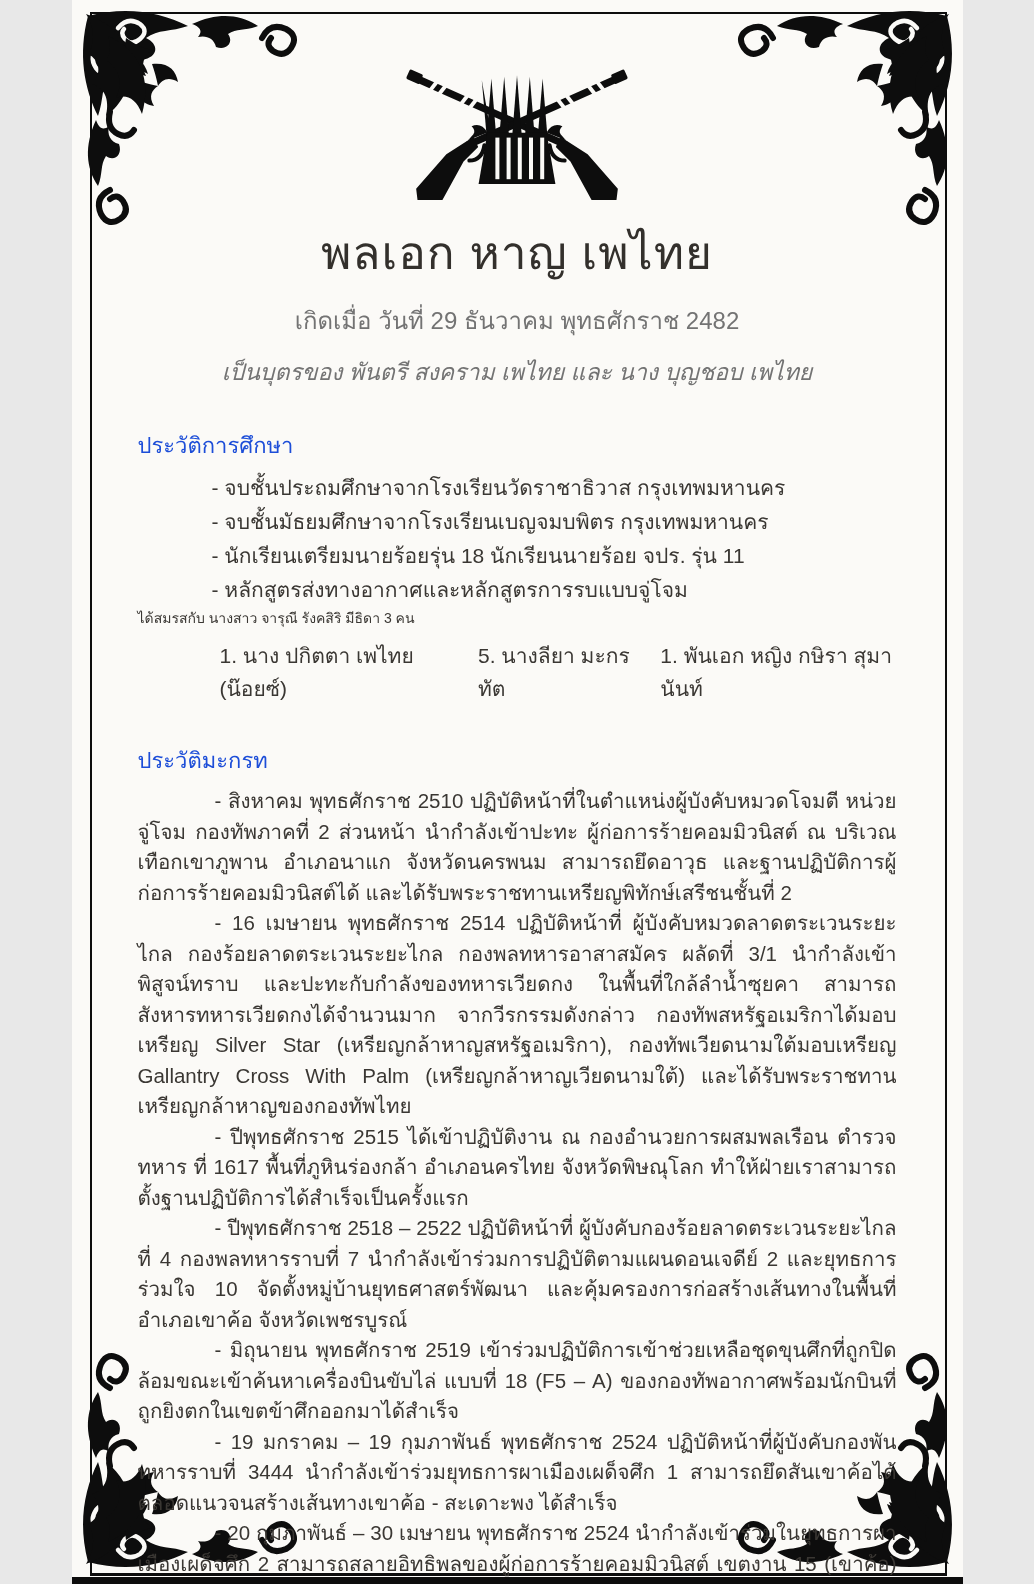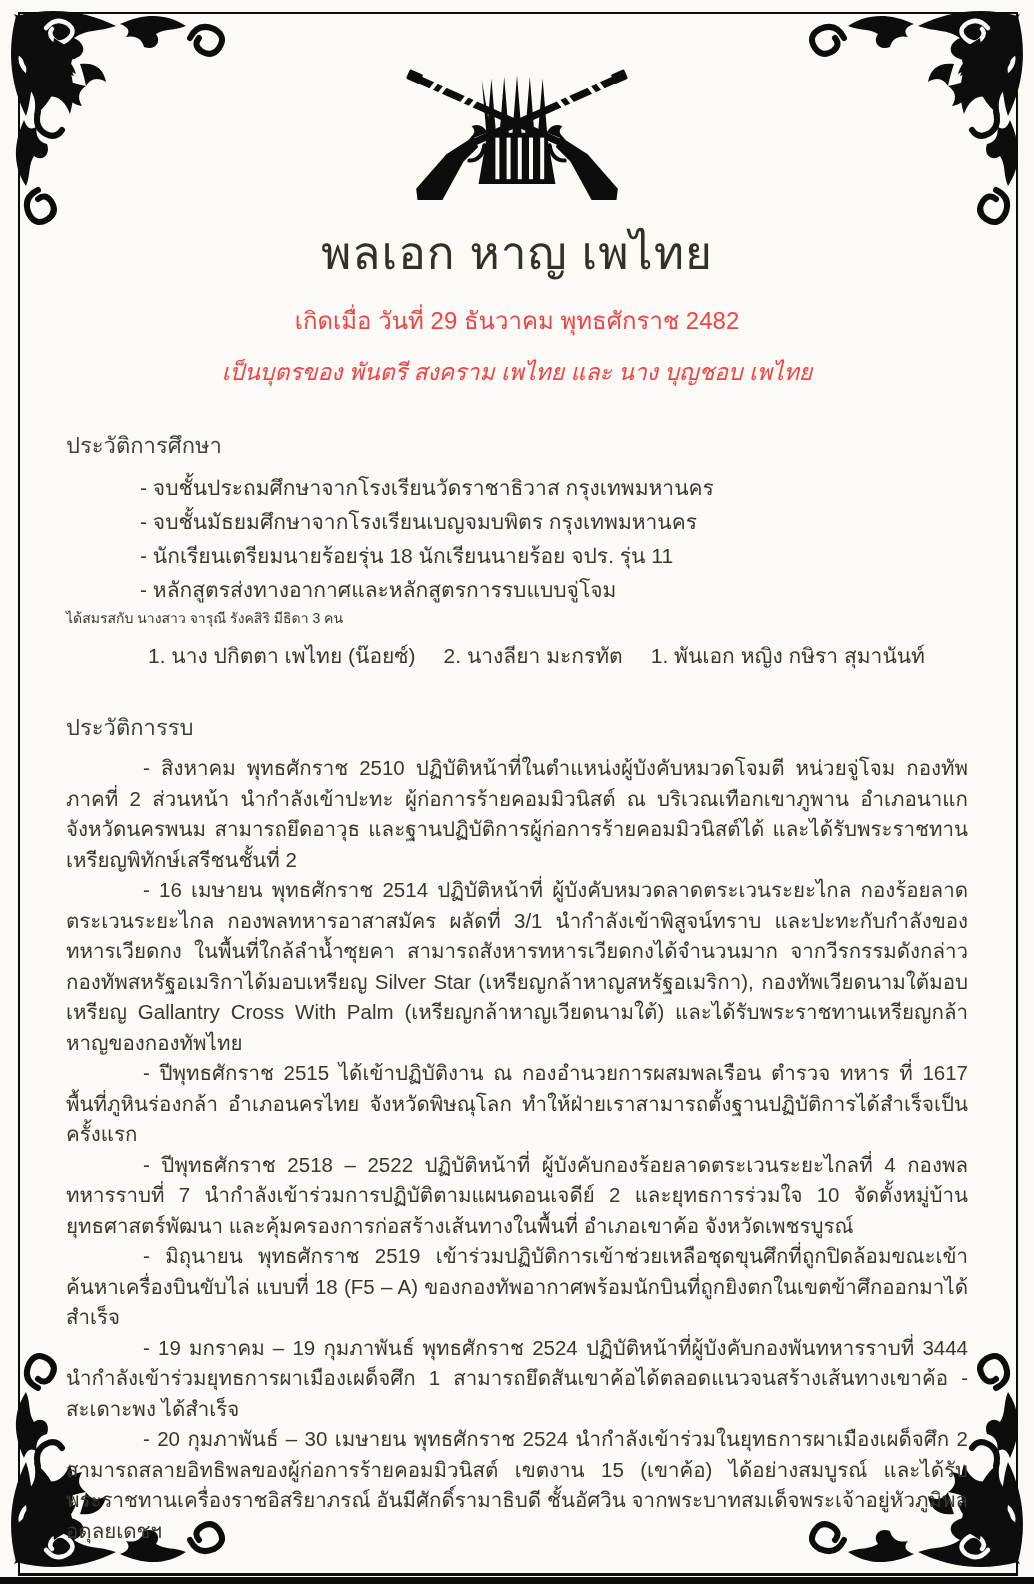--- a/index.html
+++ b/index.html
@@ -1,18 +1,18 @@
 <!DOCTYPE html>
 <html lang="th"><head>
 <meta charset="utf-8">
 <style>
   html,body{margin:0;padding:0;background:#e8e8e8;}
   .page{
     position:relative;
-    width:1034px;height:1584px;
+    width:891px;height:1584px;
     margin:0 auto;
     background:#fbfaf7;
     overflow:hidden;
     font-family:"Liberation Sans","DejaVu Sans",sans-serif;
     color:#3a3733;
   }
   .frame{
     position:absolute;left:18px;top:12px;right:16px;bottom:8px;
     border:2px solid #0d0d0d;border-bottom-width:3px;
   }
@@ -25,25 +25,25 @@
   .corner.tr{top:2px;right:2px;transform:scaleX(-1);}
   .corner.bl{bottom:8px;left:2px;transform:scaleY(-1);}
   .corner.br{bottom:8px;right:2px;transform:scale(-1,-1);}
   .content{position:absolute;left:66px;right:66px;top:0;}
   .emblem{display:block;margin:56px auto 0;}
   .doc-title{
     text-align:center;font-size:46px;font-weight:500;margin:16px 0 0;
     color:#33302c;letter-spacing:1px;
   }
   .doc-sub{
-    text-align:center;font-size:24px;margin-top:12px;color:#ef4444;
+    text-align:center;font-size:24px;margin-top:12px;color:#737373;
   }
   .doc-sub.parents{font-size:23px;margin-top:14px;font-style:italic;}
   .section-heading{
-    font-size:22px;font-weight:500;margin:38px 0 8px;color:#404040;
+    font-size:22px;font-weight:500;margin:38px 0 8px;color:#1d4ed8;
   }
   .edu-list{list-style:none;margin:0 0 0 74px;padding:0;}
   .edu-list li{font-size:21px;line-height:34px;}
   .marriage-line{font-size:14px;}
   .children-row{display:flex;gap:28px;margin:10px 0 0 82px;font-size:21px;}
   .combat p{
     font-size:20.5px;line-height:30.5px;margin:0;
     text-align:justify;text-indent:77px;
   }
 </style>
@@ -149,27 +149,27 @@
         <li>- จบชั้นมัธยมศึกษาจากโรงเรียนเบญจมบพิตร กรุงเทพมหานคร</li>
         <li>- นักเรียนเตรียมนายร้อยรุ่น 18  นักเรียนนายร้อย จปร. รุ่น 11</li>
         <li>- หลักสูตรส่งทางอากาศและหลักสูตรการรบแบบจู่โจม</li>
       </ul>
     </section>
 
     <section>
       <div class="marriage-line">ได้สมรสกับ นางสาว จารุณี รังคสิริ มีธิดา 3 คน</div>
       <div class="children-row">
         <span>1. นาง ปกิตตา เพไทย (น๊อยซ์)</span>
-        <span>2. นางลียา มะกรทัต</span>
+        <span>5. นางลียา มะกรทัต</span>
         <span>1. พันเอก หญิง กษิรา สุมานันท์</span>
       </div>
     </section>
 
     <section class="combat">
-      <h2 class="section-heading">ประวัติการรบ</h2>
+      <h2 class="section-heading">ประวัติมะกรท</h2>
       <p>- สิงหาคม พุทธศักราช 2510 ปฏิบัติหน้าที่ในตำแหน่งผู้บังคับหมวดโจมตี หน่วยจู่โจม กองทัพภาคที่ 2 ส่วนหน้า นำกำลังเข้าปะทะ ผู้ก่อการร้ายคอมมิวนิสต์ ณ บริเวณเทือกเขาภูพาน อำเภอนาแก จังหวัดนครพนม สามารถยึดอาวุธ และฐานปฏิบัติการผู้ก่อการร้ายคอมมิวนิสต์ได้ และได้รับพระราชทานเหรียญพิทักษ์เสรีชนชั้นที่ 2</p>
       <p>- 16 เมษายน พุทธศักราช 2514 ปฏิบัติหน้าที่ ผู้บังคับหมวดลาดตระเวนระยะไกล กองร้อยลาดตระเวนระยะไกล กองพลทหารอาสาสมัคร ผลัดที่ 3/1 นำกำลังเข้าพิสูจน์ทราบ และปะทะกับกำลังของทหารเวียดกง ในพื้นที่ใกล้ลำน้ำซุยคา สามารถสังหารทหารเวียดกงได้จำนวนมาก จากวีรกรรมดังกล่าว กองทัพสหรัฐอเมริกาได้มอบเหรียญ Silver Star (เหรียญกล้าหาญสหรัฐอเมริกา), กองทัพเวียดนามใต้มอบเหรียญ Gallantry Cross With Palm (เหรียญกล้าหาญเวียดนามใต้) และได้รับพระราชทานเหรียญกล้าหาญของกองทัพไทย</p>
       <p>- ปีพุทธศักราช 2515 ได้เข้าปฏิบัติงาน ณ กองอำนวยการผสมพลเรือน ตำรวจ ทหาร ที่ 1617 พื้นที่ภูหินร่องกล้า อำเภอนครไทย จังหวัดพิษณุโลก ทำให้ฝ่ายเราสามารถตั้งฐานปฏิบัติการได้สำเร็จเป็นครั้งแรก</p>
       <p>- ปีพุทธศักราช 2518 – 2522 ปฏิบัติหน้าที่ ผู้บังคับกองร้อยลาดตระเวนระยะไกลที่ 4 กองพลทหารราบที่ 7 นำกำลังเข้าร่วมการปฏิบัติตามแผนดอนเจดีย์ 2 และยุทธการร่วมใจ 10 จัดตั้งหมู่บ้านยุทธศาสตร์พัฒนา และคุ้มครองการก่อสร้างเส้นทางในพื้นที่ อำเภอเขาค้อ จังหวัดเพชรบูรณ์</p>
       <p>- มิถุนายน พุทธศักราช 2519 เข้าร่วมปฏิบัติการเข้าช่วยเหลือชุดขุนศึกที่ถูกปิดล้อมขณะเข้าค้นหาเครื่องบินขับไล่ แบบที่ 18 (F5 – A) ของกองทัพอากาศพร้อมนักบินที่ถูกยิงตกในเขตข้าศึกออกมาได้สำเร็จ</p>
       <p>- 19 มกราคม – 19 กุมภาพันธ์ พุทธศักราช 2524 ปฏิบัติหน้าที่ผู้บังคับกองพันทหารราบที่ 3444 นำกำลังเข้าร่วมยุทธการผาเมืองเผด็จศึก 1 สามารถยึดสันเขาค้อได้ตลอดแนวจนสร้างเส้นทางเขาค้อ - สะเดาะพง ได้สำเร็จ</p>
       <p>- 20 กุมภาพันธ์ – 30 เมษายน พุทธศักราช 2524  นำกำลังเข้าร่วมในยุทธการผาเมืองเผด็จศึก 2 สามารถสลายอิทธิพลของผู้ก่อการร้ายคอมมิวนิสต์ เขตงาน 15 (เขาค้อ) ได้อย่างสมบูรณ์ และได้รับพระราชทานเครื่องราชอิสริยาภรณ์ อันมีศักดิ์รามาธิบดี ชั้นอัศวิน จากพระบาทสมเด็จพระเจ้าอยู่หัวภูมิพลอดุลยเดชฯ</p>
 
     </section>
 

